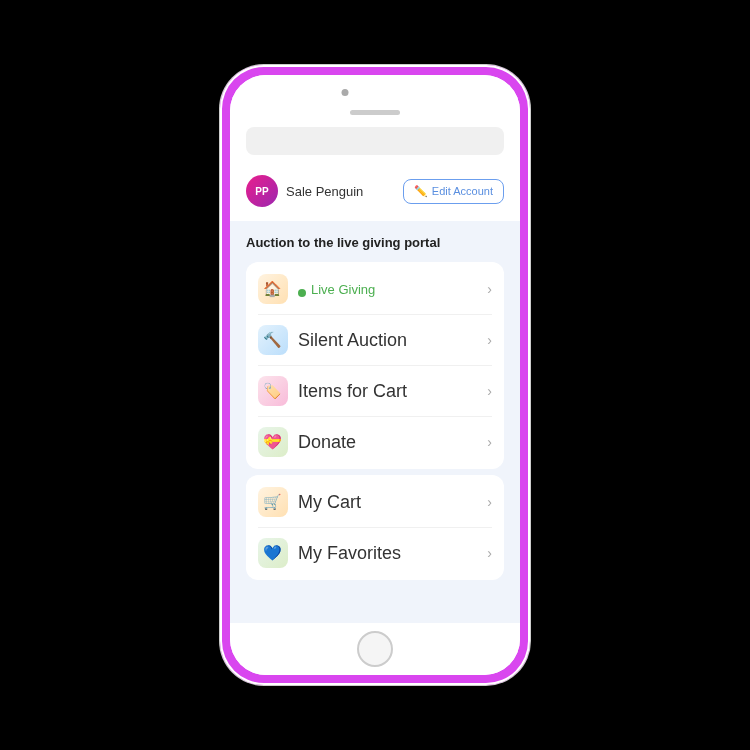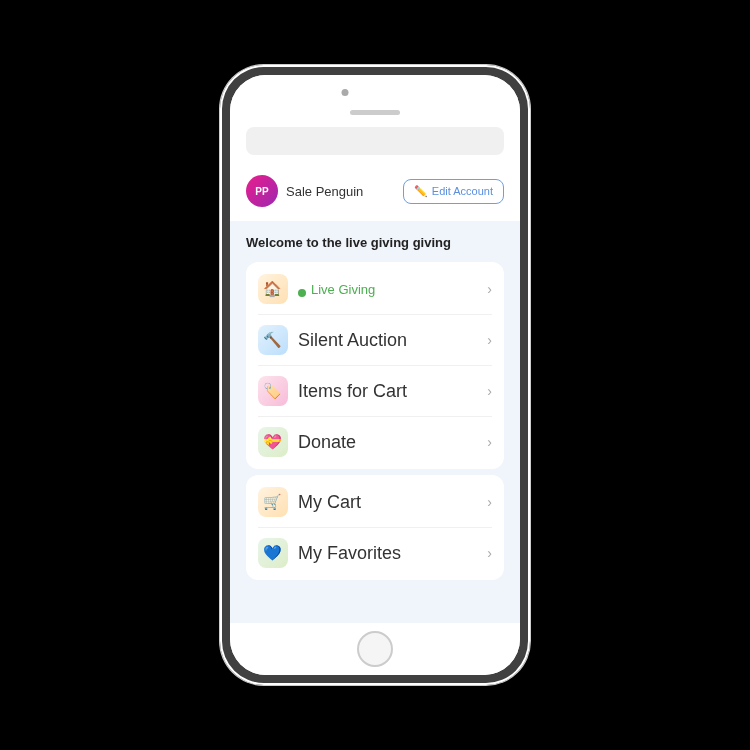--- a/index.html
+++ b/index.html
@@ -10,21 +10,21 @@
       justify-content: center;
       align-items: center;
       width: 750px;
       height: 750px;
       font-family: -apple-system, BlinkMacSystemFont, 'Segoe UI', sans-serif;
     }
 
     .phone-outer {
       width: 310px;
       height: 620px;
-      background: #404040;
+      background: #d946ef;
       border-radius: 44px;
       padding: 10px;
       box-shadow: 0 0 0 1px #ccc, inset 0 0 0 2px #fff, 0 20px 60px rgba(0,0,0,0.5);
       position: relative;
     }
 
     .phone-inner {
       width: 100%;
       height: 100%;
       background: #fff;
@@ -286,21 +286,21 @@
           </div>
           <span class="user-name">Sale Penguin</span>
         </div>
         <button class="edit-account-btn">
           <span class="pencil-icon">✏️</span>
           <span>Edit Account</span>
         </button>
       </div>
 
       <div class="main-content">
-        <div class="welcome-text">Welcome to the live giving giving</div>
+        <div class="welcome-text">Auction to the live giving portal</div>
 
         <div class="menu-section">
 
           <div class="menu-item">
             <div class="menu-item-left">
               <div class="menu-icon-wrap icon-live-giving">
                 <span>🏠</span>
               </div>
               <div class="live-indicator">
                 <span class="live-dot"></span>

